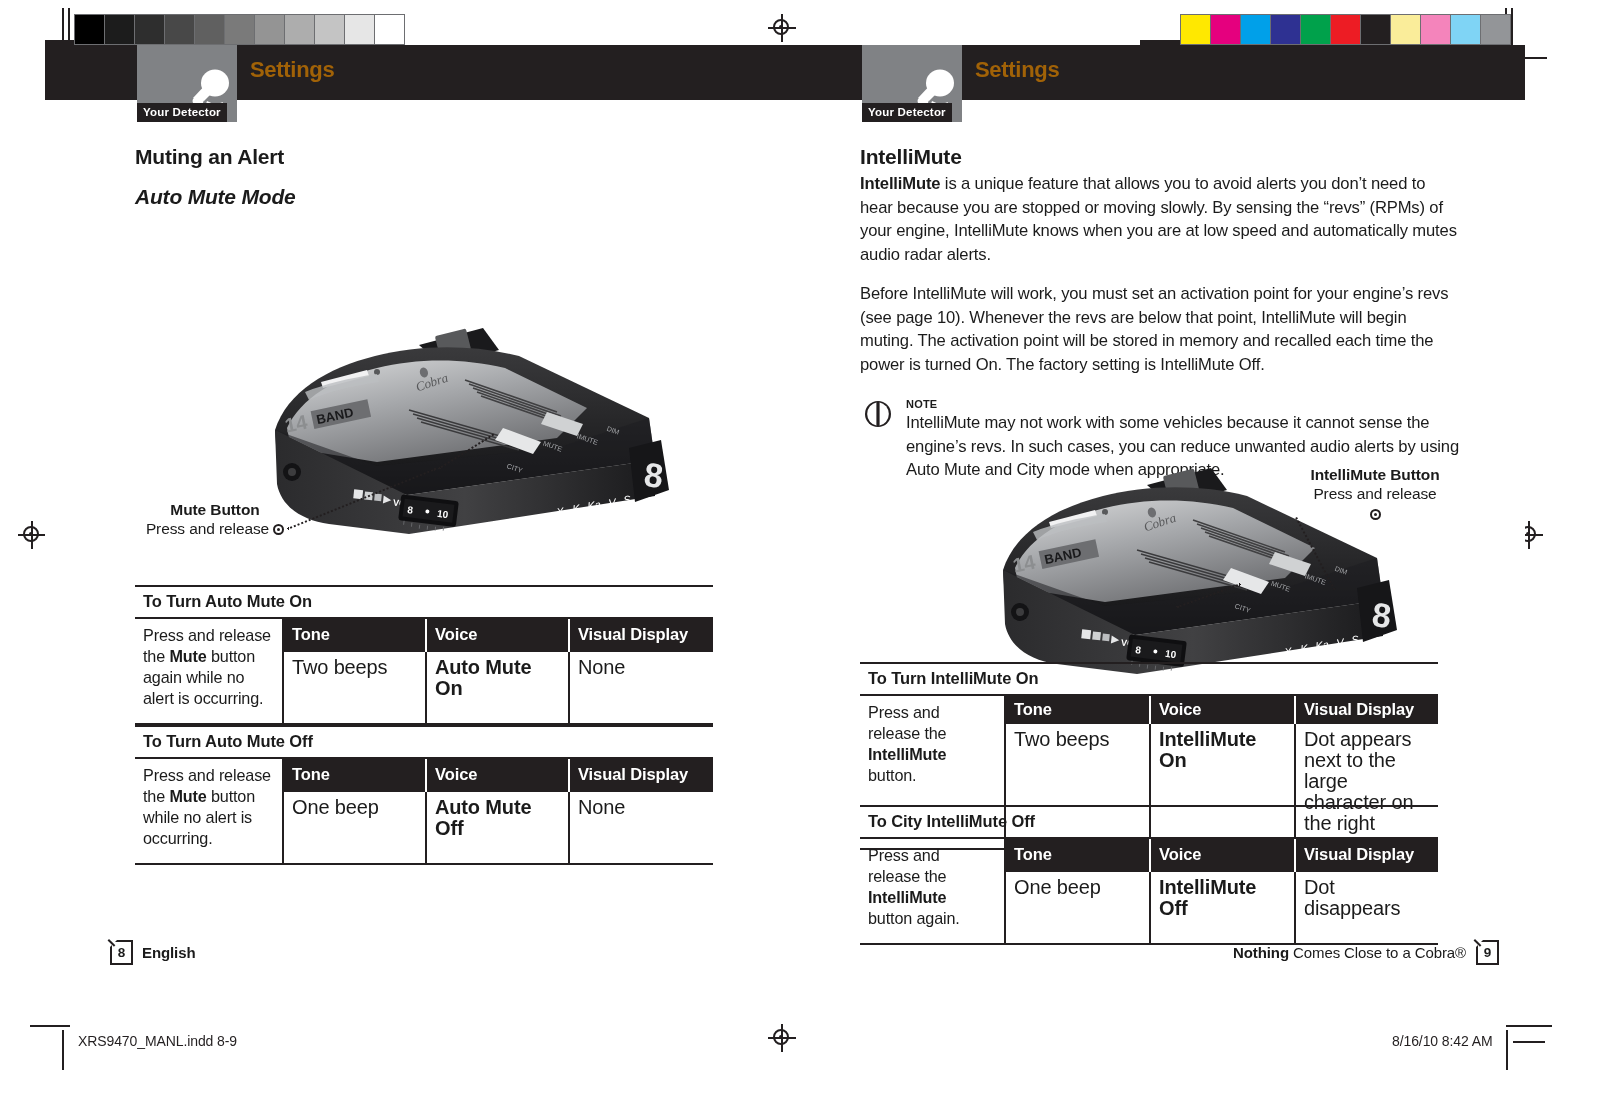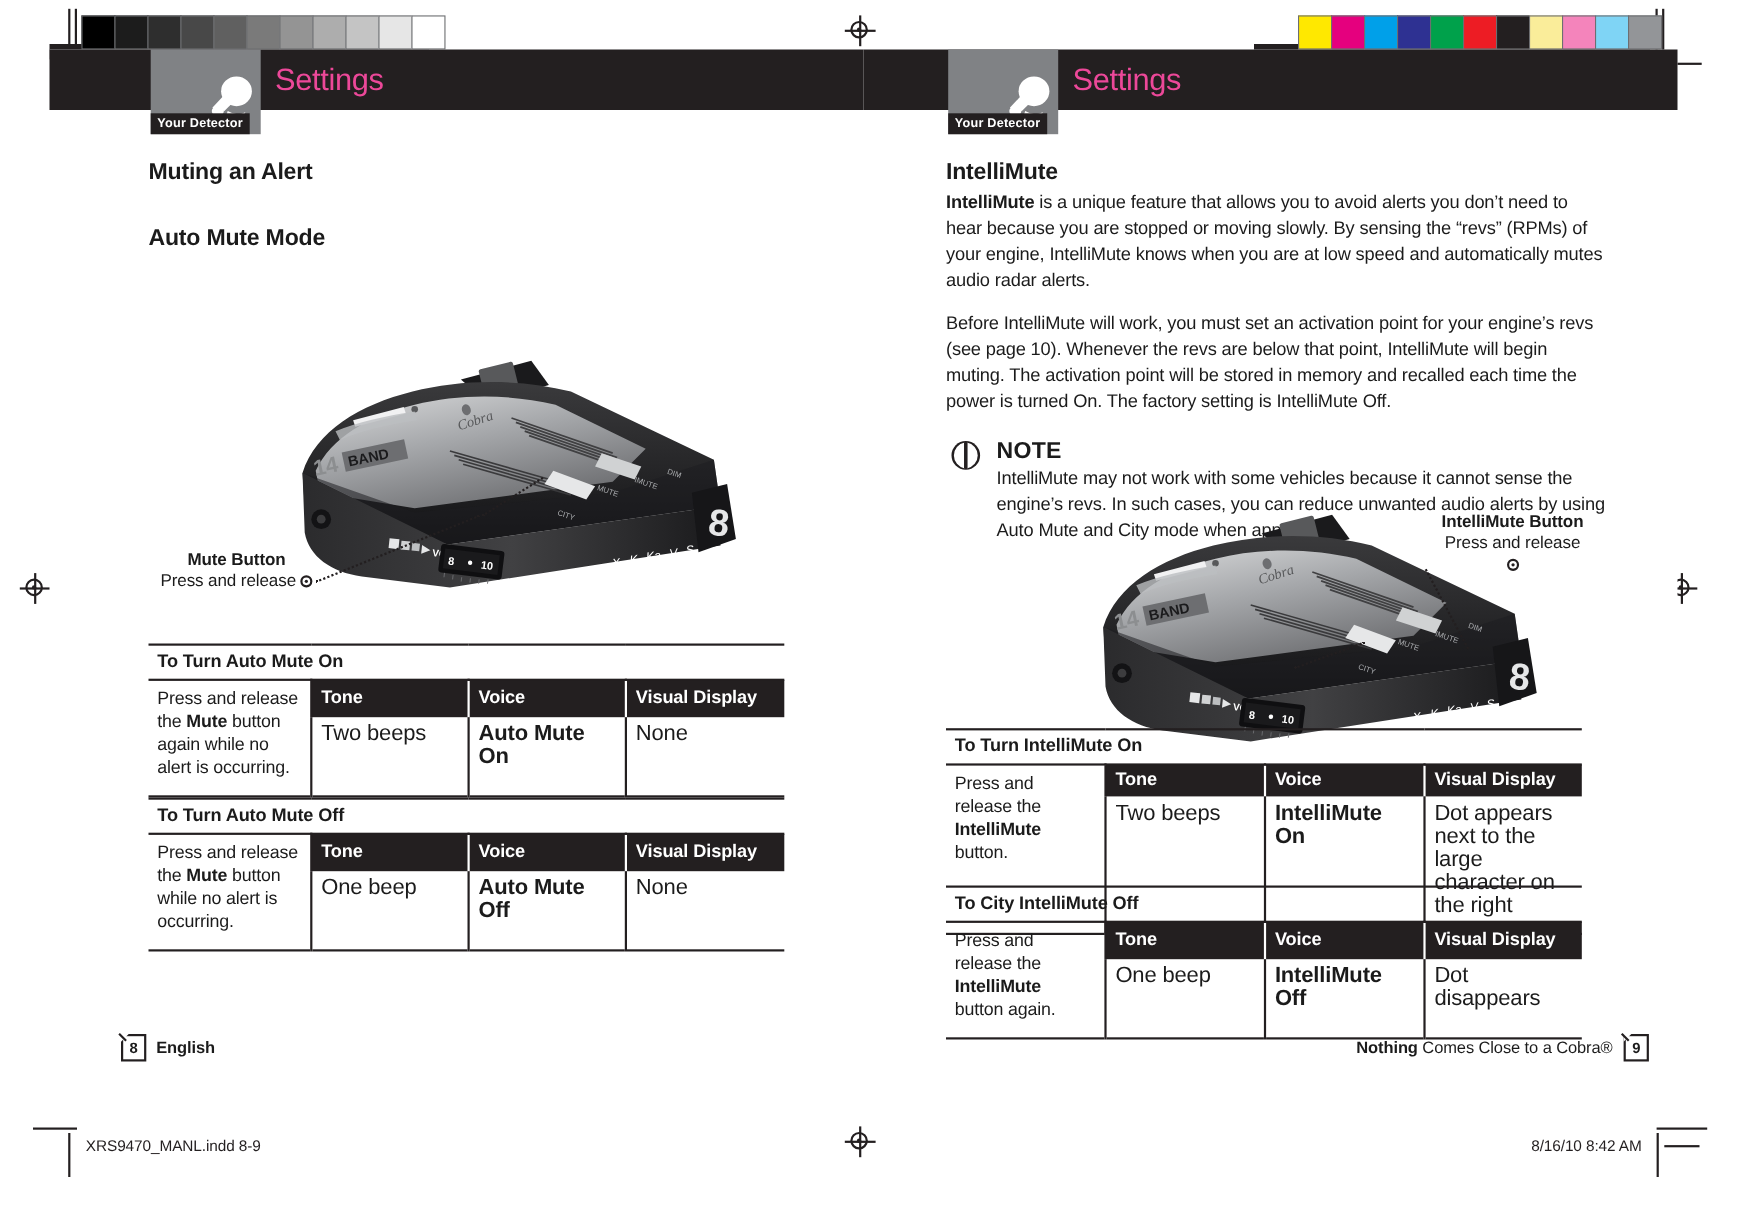--- a/index.html
+++ b/index.html
@@ -31,36 +31,36 @@
 
   .hdr{position:absolute;top:0;height:55px;background:#231f20;}
   .hdr-left{left:0;width:740px;}
   .hdr-right{left:740px;width:740px;}
 
   .tabbox{position:absolute;top:0;width:100px;height:77px;background:#808285;}
   .tab-label{position:absolute;left:0;bottom:0;background:#231f20;color:#ffffff;
     font-size:11.5px;font-weight:bold;padding:3px 6px 4px 6px;letter-spacing:.2px;white-space:nowrap;}
   .tab-icon{position:absolute;right:6px;bottom:14px;width:42px;height:40px;}
 
-  .hdr-title{position:absolute;color:#ec4899;font-size:28px;font-weight:normal;letter-spacing:-0.3px;}
+  .hdr-title{position:absolute;color:#a16207;font-size:22px;font-weight:bold;letter-spacing:-0.3px;}
 
   
   .col{position:absolute;top:100px;width:600px;}
   .col-left{left:90px;}
   .col-right{left:815px;}
 
   h2.sec{font-size:21px;font-weight:bold;margin:0 0 3px 0;letter-spacing:-0.2px;line-height:1.15;}
   p.body{font-size:16.6px;line-height:23.5px;margin:0 0 16px 0;letter-spacing:-0.15px;}
   p.body:last-child{margin-bottom:0;}
   b{font-weight:bold;}
 
   
   .note{position:relative;padding-left:46px;margin-top:22px;}
   .note-icon{position:absolute;left:4px;top:2px;width:28px;height:28px;}
-  .note-title{font-size:21px;font-weight:bold;letter-spacing:.2px;margin:0 0 1px 0;}
+  .note-title{font-size:11px;font-weight:bold;letter-spacing:.2px;margin:0 0 1px 0;}
   .note-body{font-size:16.6px;line-height:23.5px;margin:0;letter-spacing:-0.15px;}
 
   
   .callout{position:absolute;text-align:center;}
   .callout .ttl{font-size:15.5px;font-weight:bold;line-height:19px;letter-spacing:-0.1px;}
   .callout .sub{font-size:15.5px;line-height:19px;letter-spacing:-0.1px;}
   .target{display:inline-block;width:11px;height:11px;border:2px solid #231f20;border-radius:50%;
     position:relative;box-sizing:border-box;vertical-align:middle;margin-left:4px;}
   .target:after{content:"";position:absolute;left:2px;top:2px;width:3px;height:3px;background:#231f20;border-radius:50%;}
 
@@ -191,21 +191,21 @@
         <path d="M4 30 L20 13 L28 20 L15 33 Z" fill="#ffffff"></path>
         <ellipse cx="9" cy="33" rx="5.5" ry="4.6" fill="#ffffff"></ellipse>
         <path d="M18 33 Q26 38 34 34 L33 37 Q25 40 17 36 Z" fill="#ffffff"></path>
       </svg>
       <div class="tab-label">Your Detector</div>
     </div>
     <div class="hdr-title" style="left:930px;top:12px;">Settings</div>
 
     <div class="col col-left">
       <h2 class="sec">Muting an Alert</h2>
-      <h2 class="sec" style="margin-top:36px;">Auto Mute Mode</h2>
+      <h2 class="sec" style="margin-top:16px;font-style:italic;">Auto Mute Mode</h2>
     </div>
 
     <div class="det" style="left:212px;top:275px;">
       <svg width="420" height="235" viewBox="0 0 420 235">
         <defs>
           <linearGradient id="gTopL" x1="0" y1="0" x2="0.6" y2="1">
             <stop offset="0%" stop-color="#d9dadb"></stop>
               <stop offset="45%" stop-color="#a7a9ac"></stop>
             <stop offset="100%" stop-color="#6d6e71"></stop>
           </linearGradient>

